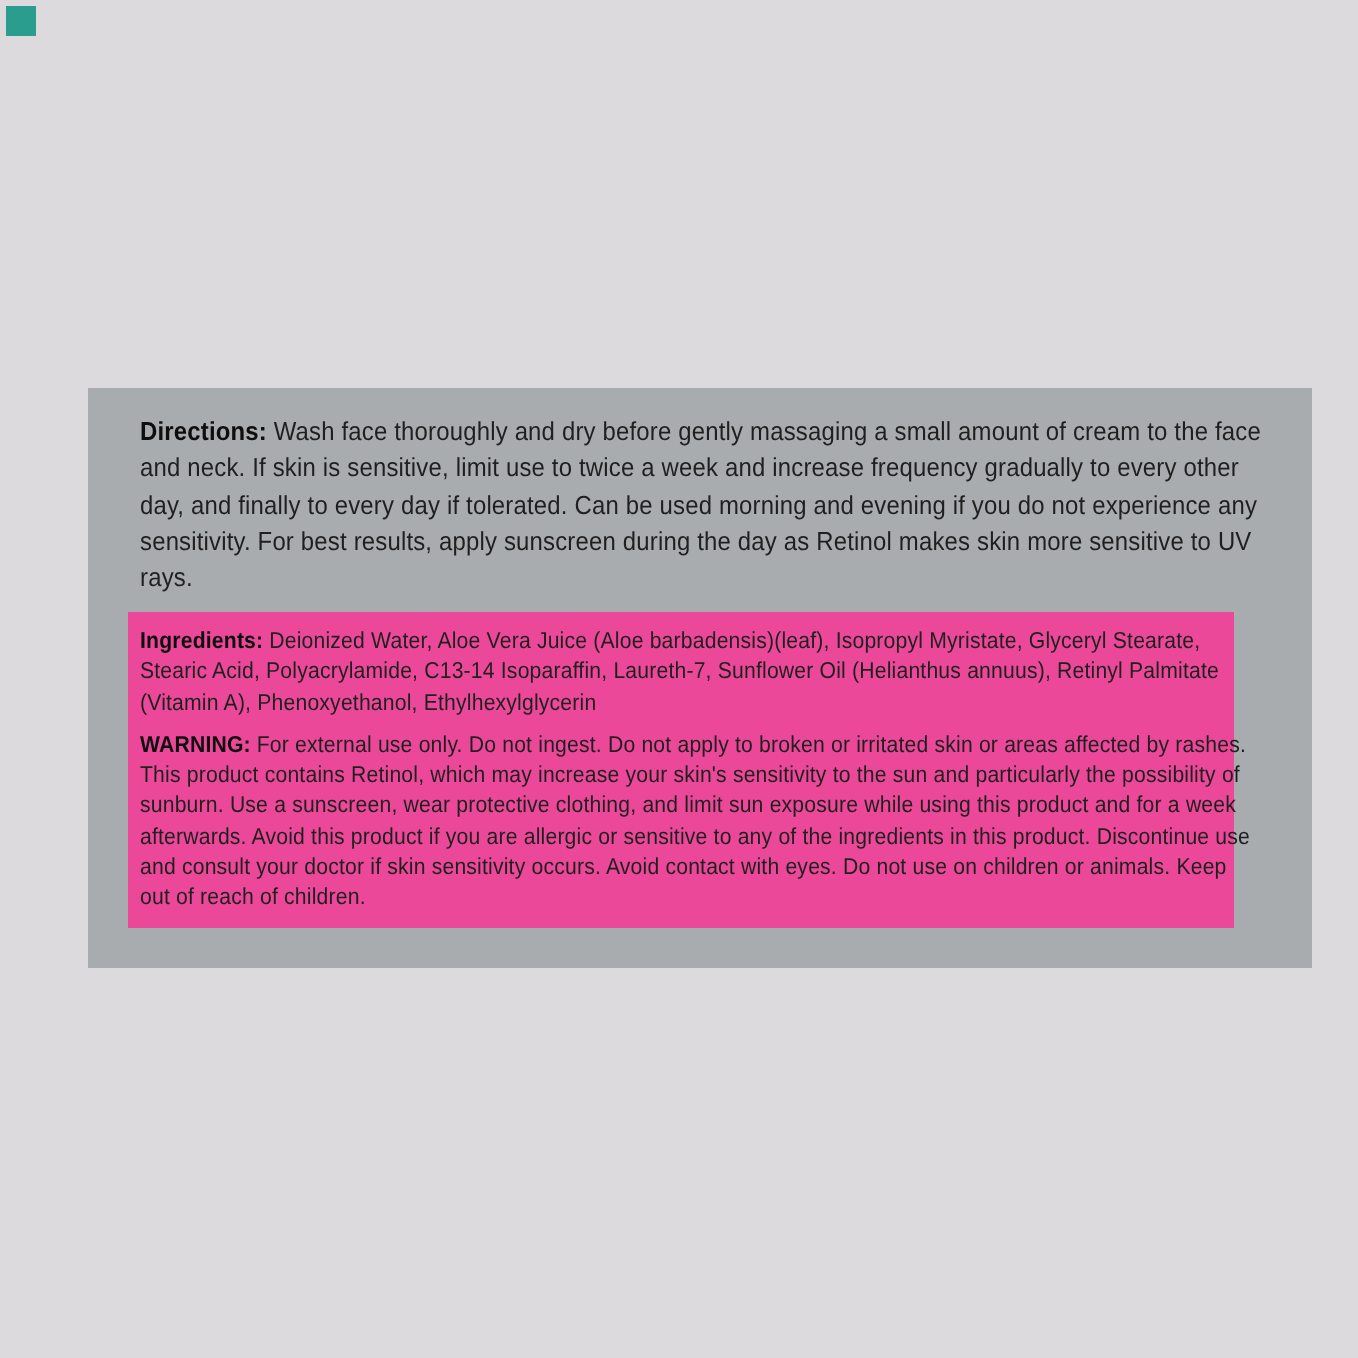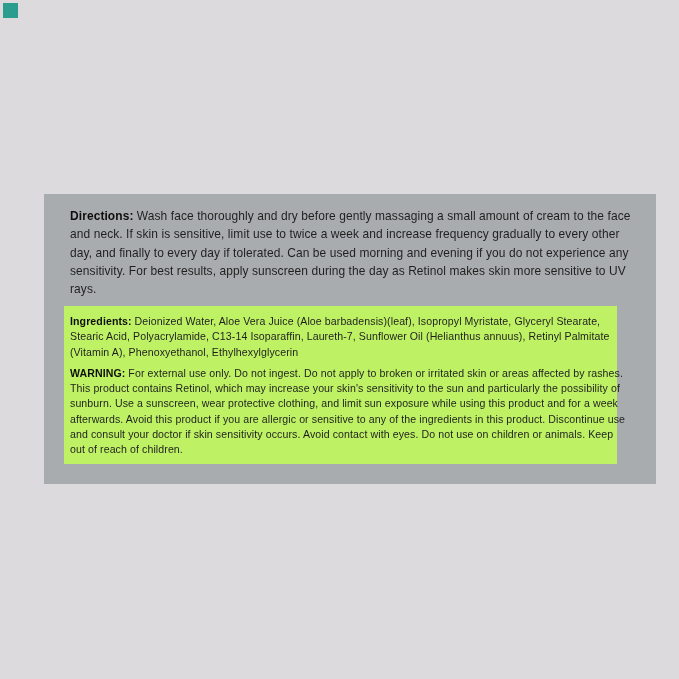--- a/index.html
+++ b/index.html
@@ -43,21 +43,21 @@
     line-height: 18.3px;
     color: #1f1f1f;
     letter-spacing: 0.1px;
   }
   .white-box {
     position: absolute;
     left: 20px;
     top: 112px;
     width: 553px;
     height: 158px;
-    background: #bef264;
+    background: #ec4899;
     box-sizing: border-box;
     padding: 8px 0 0 6px;
   }
   .box-para {
     width: 605px;
     transform: scaleX(0.92);
     transform-origin: 0 0;
     font-size: 11.5px;
     line-height: 15.3px;
     color: #1f1f1f;

